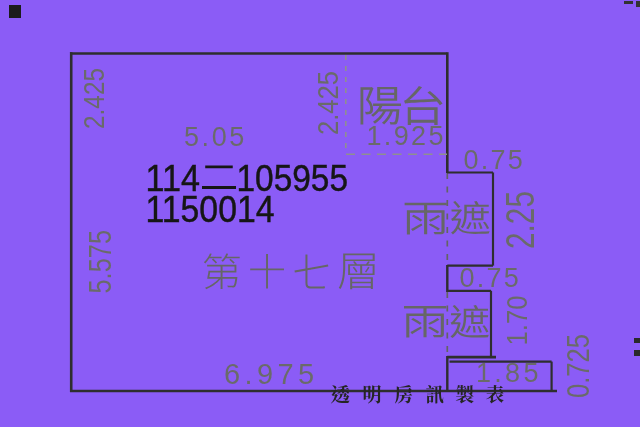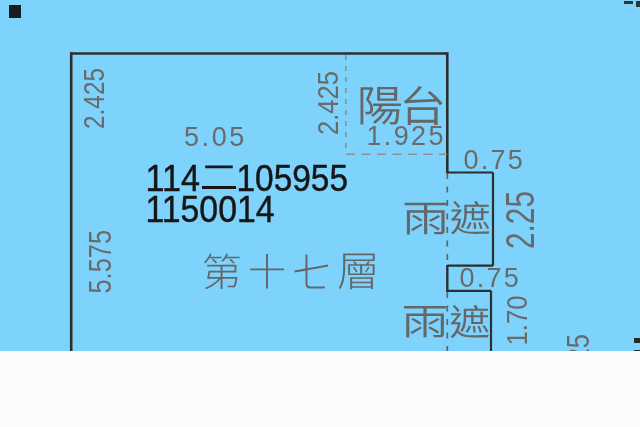--- a/index.html
+++ b/index.html
@@ -1,17 +1,17 @@
 <!DOCTYPE html>
 <html><head><meta charset="utf-8"><style>
 html,body{margin:0;padding:0;background:#fcfcfc}
 svg text{font-family:"Liberation Sans",sans-serif}
 </style></head>
 <body>
-<div style="position:relative;width:640px;height:351px;background:#7dd3fc;overflow:hidden">
+<div style="position:relative;width:640px;height:427px;background:#8b5cf6;overflow:hidden">
 <svg width="640" height="427" viewBox="0 0 640 427">
 <defs>
         <filter id="b" x="-5%" y="-5%" width="110%" height="110%">
           <feGaussianBlur stdDeviation="0.45"></feGaussianBlur>
         </filter>
       </defs>
 <g filter="url(#b)">
 <line x1="70" y1="53.5" x2="446.5" y2="53.5" stroke="#2e2e2e" stroke-width="2.6"></line>
 <line x1="71.2" y1="52.2" x2="71.2" y2="392" stroke="#2e2e2e" stroke-width="2.6"></line>
 <line x1="70" y1="391" x2="557" y2="391" stroke="#2e2e2e" stroke-width="2.6"></line>

